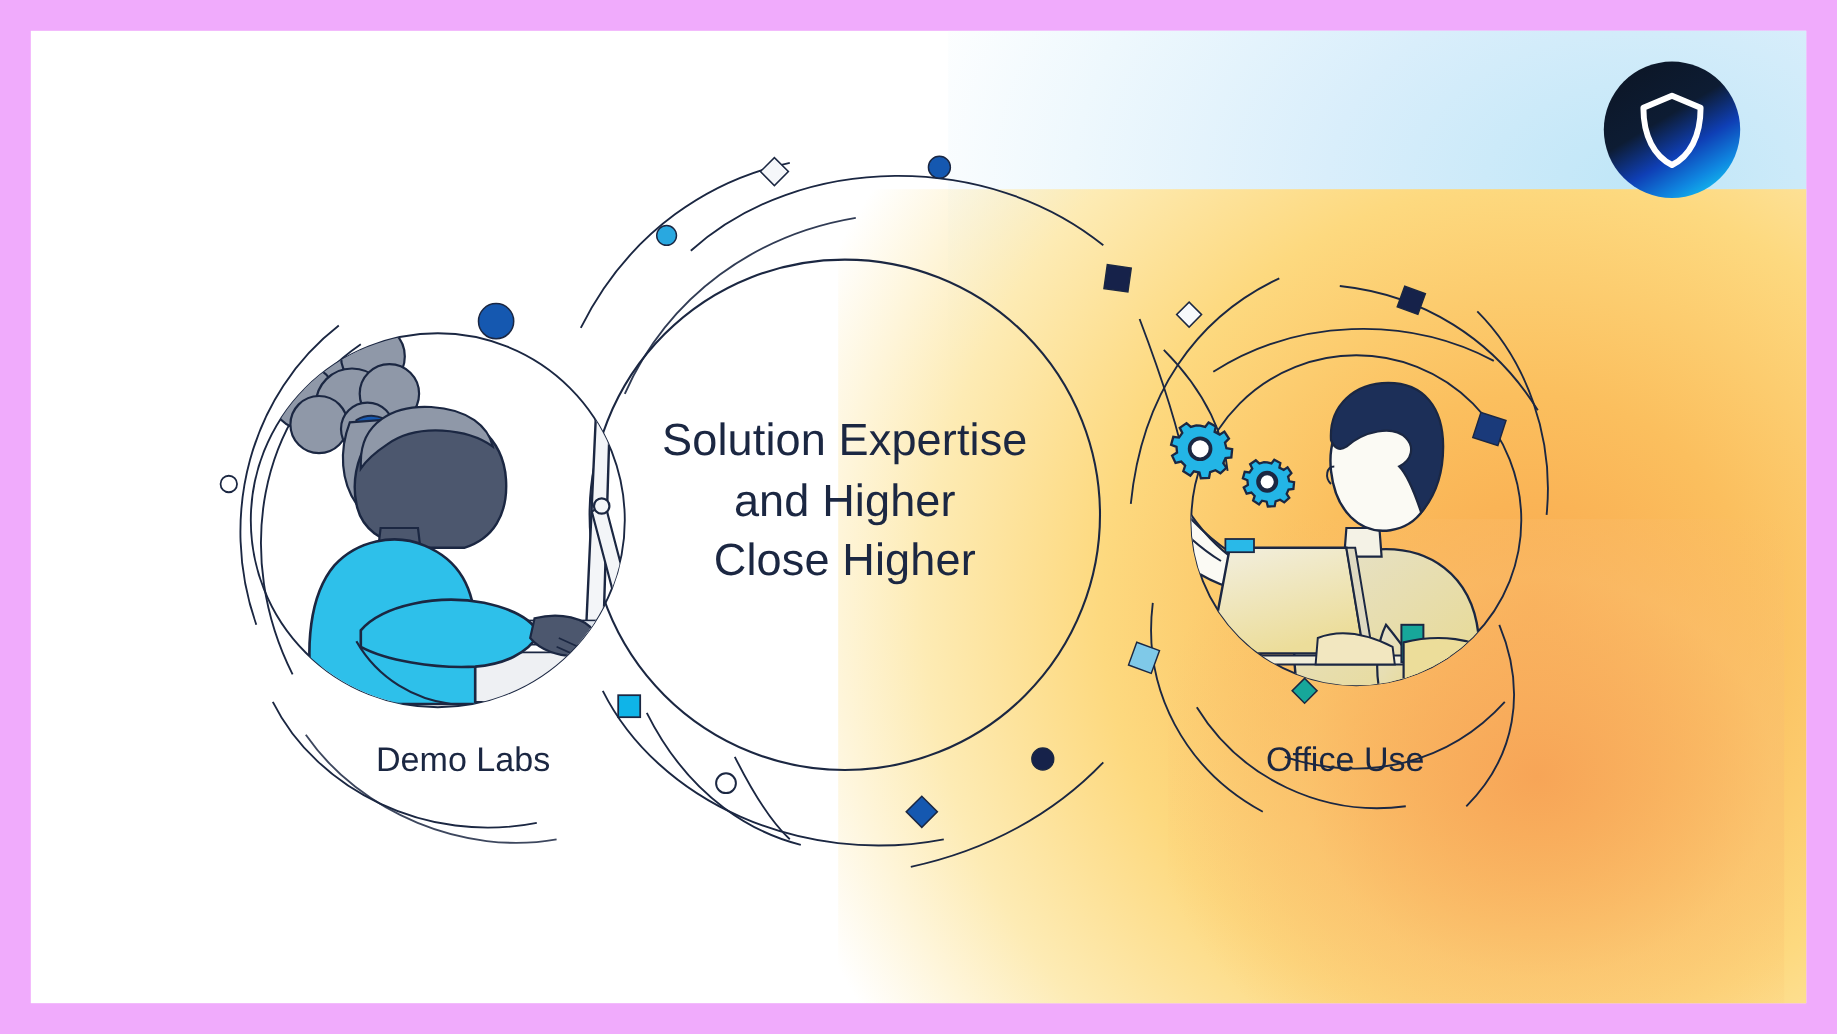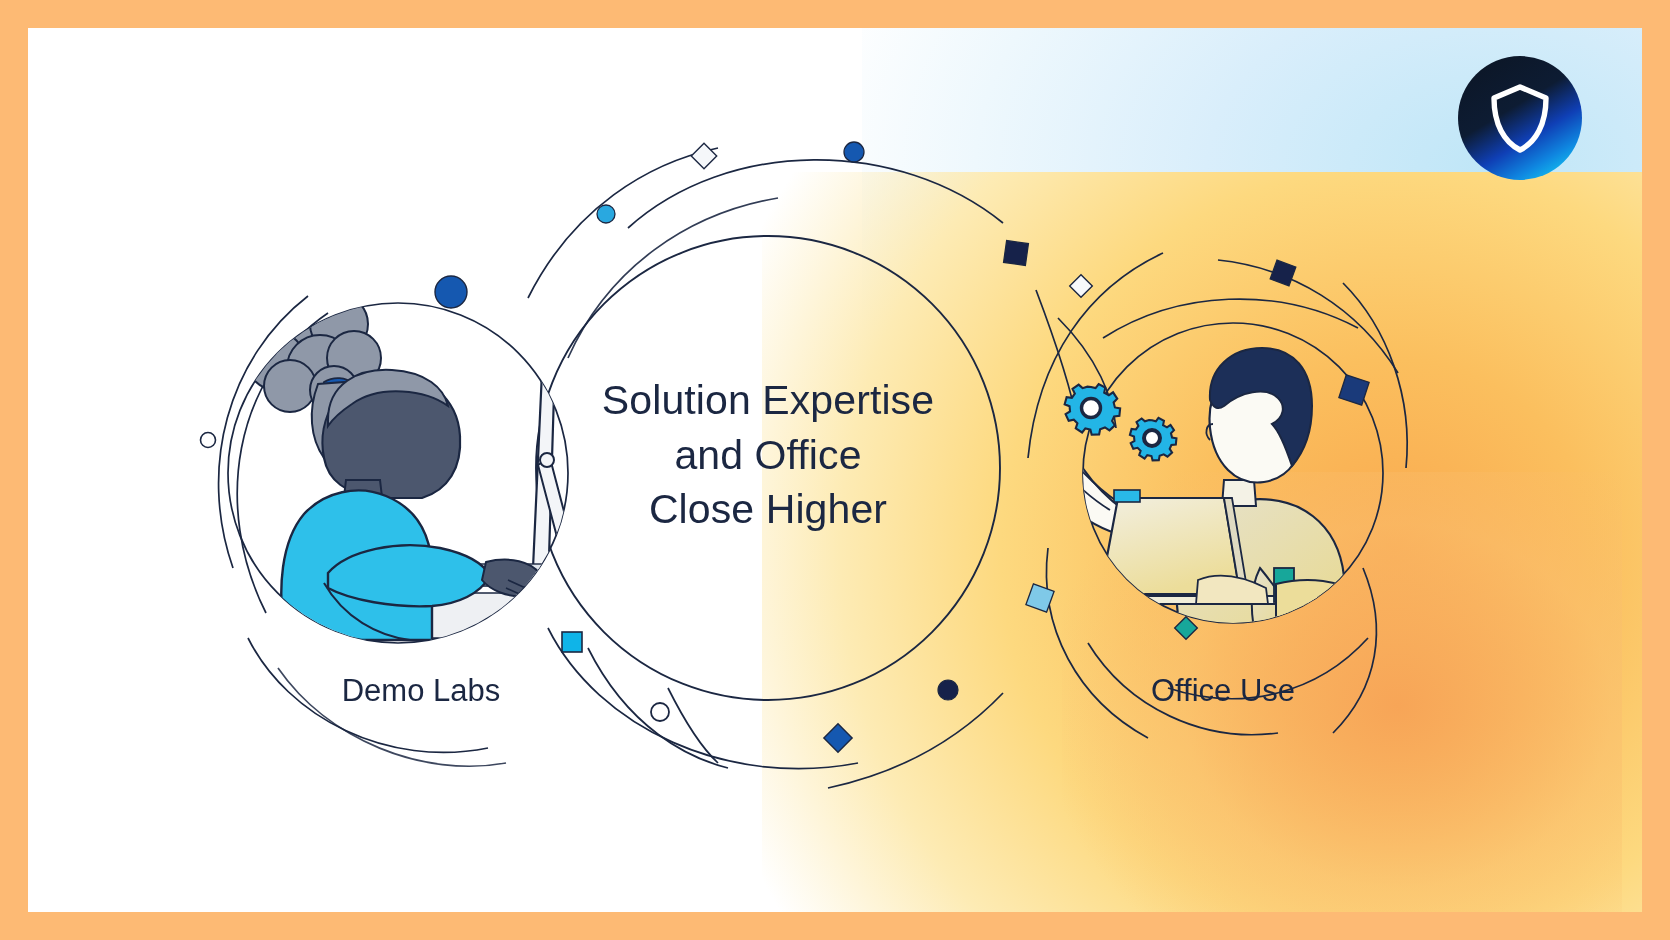--- a/index.html
+++ b/index.html
@@ -4,21 +4,21 @@
 <title>Solution Expertise and Higher Close Rates</title>
 <style>
   html,body{margin:0;padding:0;}
   body{
     width:1670px;height:940px;overflow:hidden;
     background:#0a1729;
     font-family:"Liberation Sans","DejaVu Sans",sans-serif;
   }
   .frame{
     position:absolute;left:0;top:0;width:1670px;height:940px;
-    background:#fdba74;
+    background:#f0abfc;
   }
   .canvas{
     position:absolute;left:28px;top:28px;
     width:1614px;height:884px;
     overflow:hidden;
     background:#ffffff;
   }
   
   .bg-blue{
     position:absolute;right:-120px;top:-200px;
@@ -276,21 +276,21 @@
                      L-42.5,-5.9 L-39.3,-17.5 L-30.9,-16.4 L-26.1,-23.2 L-29.8,-30.8
                      L-19.9,-37.6 L-13.6,-32 L-5.7,-34.4 Z" transform="scale(0.52)" fill="#23b5e6" stroke="#1b2742" stroke-width="4"></path>
             <circle cx="0" cy="0" r="8" fill="#ffffff" stroke="#1b2742" stroke-width="4"></circle>
           </g>
         </g>
       </g>
     </svg>
 
     <div class="center-text">
       <span class="ln">Solution Expertise</span>
-      <span class="ln">and Office</span>
+      <span class="ln">and Higher</span>
       <span class="ln">Close Higher</span>
     </div>
 
     <div class="caption cap-left">Demo Labs</div>
     <div class="caption cap-right">Office Use</div>
 
     <svg class="logo" viewBox="0 0 128 128">
       <defs>
         <linearGradient id="logoGrad" x1="0.18" y1="0" x2="0.78" y2="1">
           <stop offset="0%" stop-color="#0c1626"></stop>

